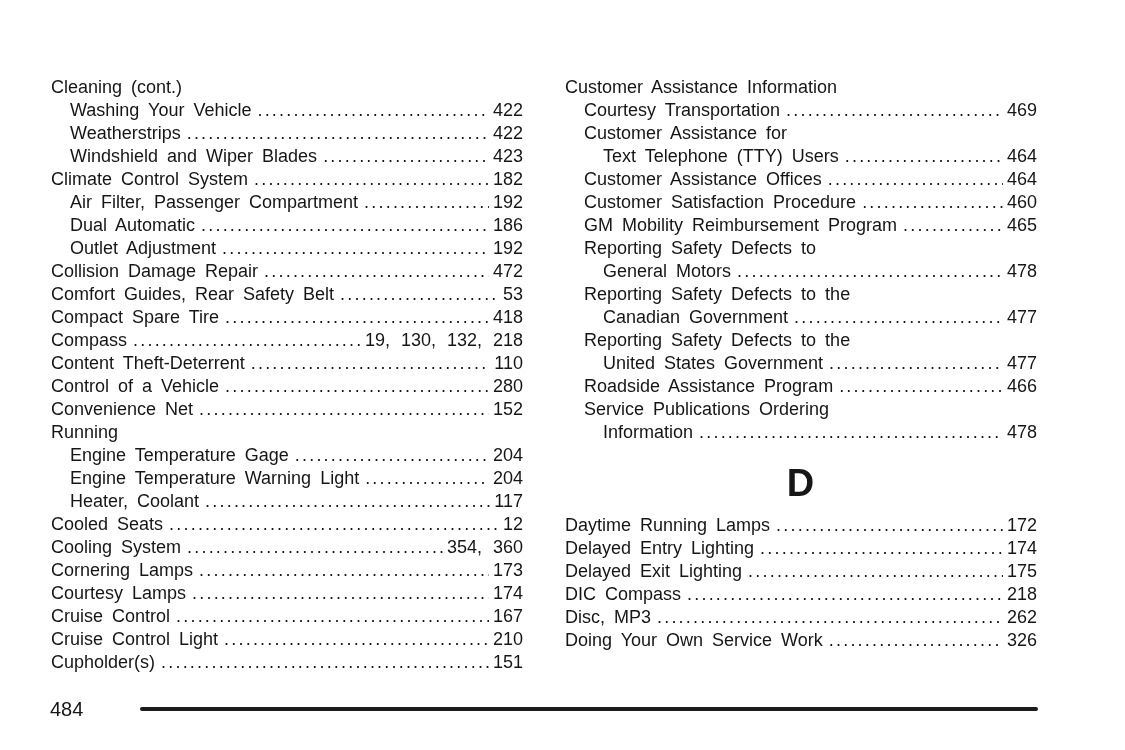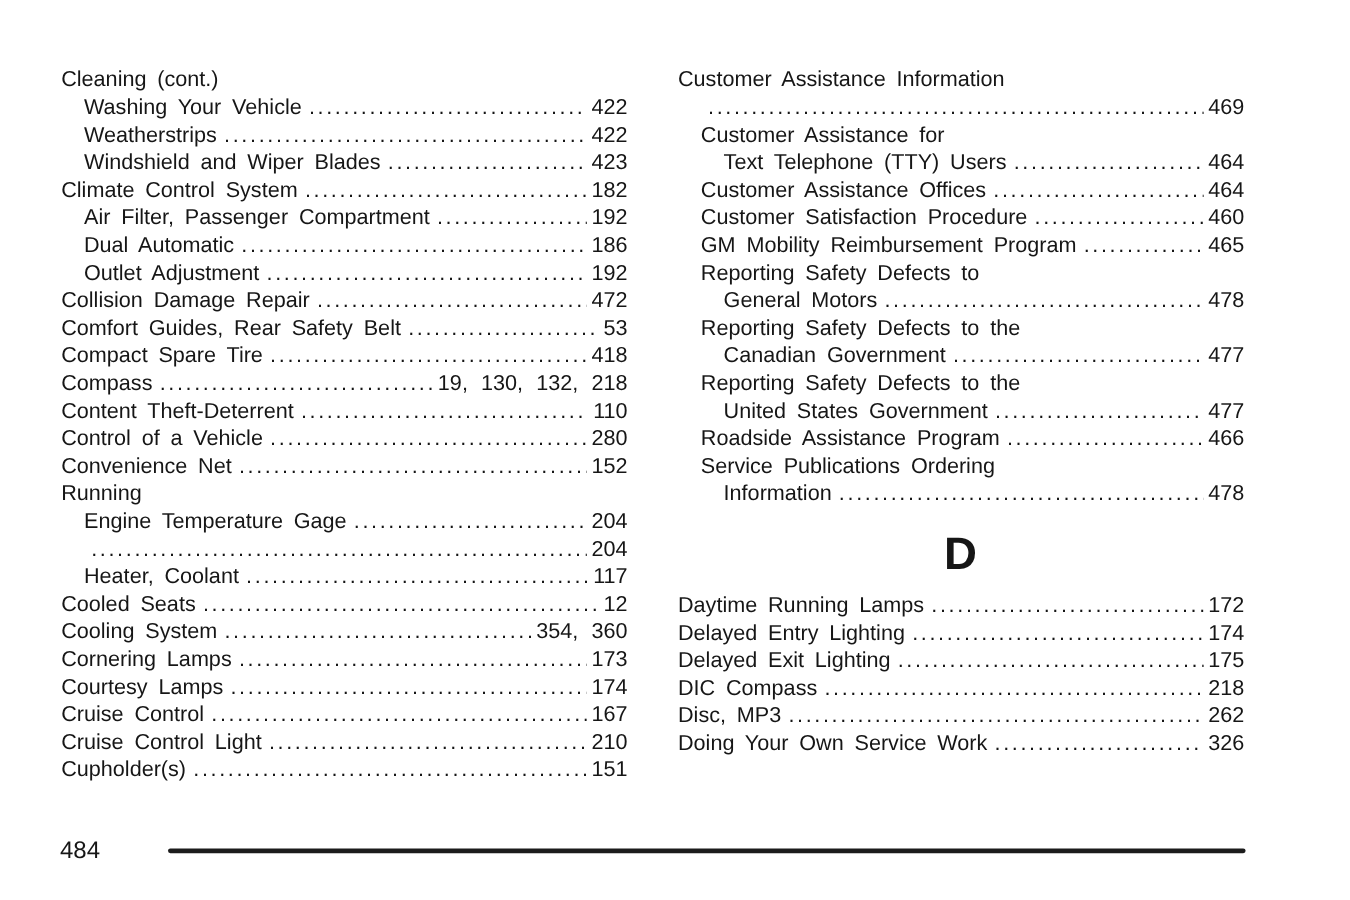--- a/index.html
+++ b/index.html
@@ -16,20 +16,21 @@
     width: 1125px; height: 750px;
     padding: 55px 0 0 51px;
   }
   .columns {
     display: flex;
     gap: 42px;
   }
   .col {
     width: 472px;
     flex: 0 0 472px;
+    margin-top: 21px;
   }
   .row {
     display: flex;
     align-items: baseline;
     font-size: 18px;
     line-height: 23px;
     word-spacing: 4px;
   }
   .row.indent-1 { padding-left: 19px; align-items: center; }
   .row.indent-2 { padding-left: 38px; }
@@ -175,20 +176,21 @@
 
   </div>
 
   <div class="row indent-1">
     <span class="label">Engine Temperature Gage</span>
     <span class="dots">........................................................................................................................</span>
     <span class="pages">204</span>
   </div>
 
   <div class="row indent-1">
+    <span class="label">Engine Temperature Warning Light</span>
     <span class="dots">........................................................................................................................</span>
     <span class="pages">204</span>
   </div>
 
   <div class="row indent-1">
     <span class="label">Heater, Coolant</span>
     <span class="dots">........................................................................................................................</span>
     <span class="pages">117</span>
   </div>
 
@@ -234,20 +236,21 @@
     <span class="pages">151</span>
   </div>
 </section>
     <section class="col" id="col-right">
   <div class="row indent-0">
     <span class="label">Customer Assistance Information</span>
 
   </div>
 
   <div class="row indent-1">
+    <span class="label">Courtesy Transportation</span>
     <span class="dots">........................................................................................................................</span>
     <span class="pages">469</span>
   </div>
 
   <div class="row indent-1">
     <span class="label">Customer Assistance for</span>
 
   </div>
 
   <div class="row indent-2">

